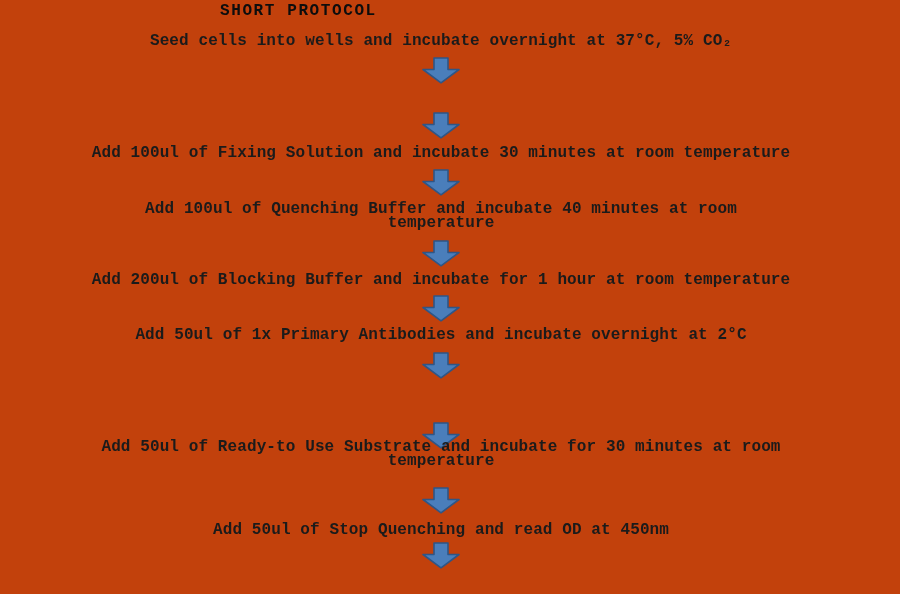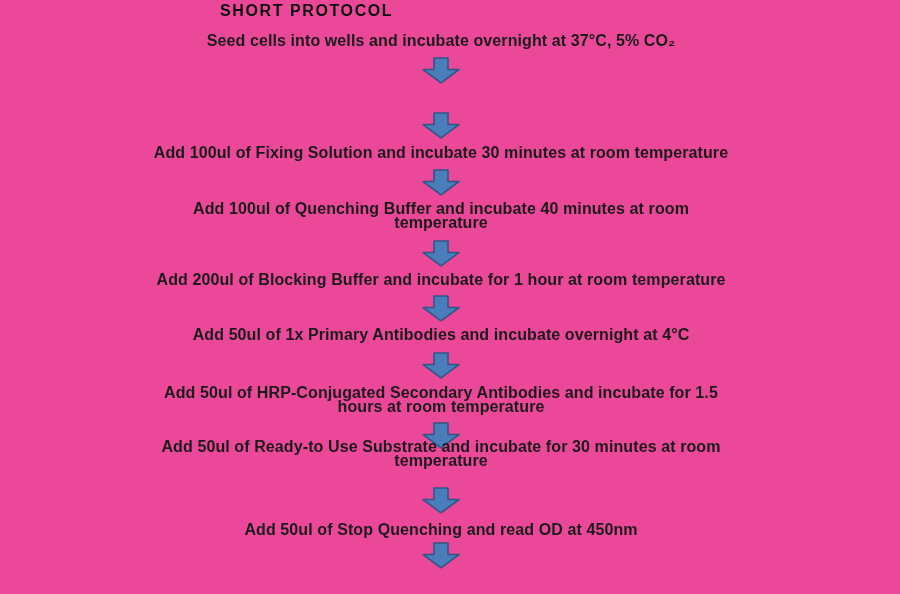--- a/index.html
+++ b/index.html
@@ -1,21 +1,21 @@
 <!DOCTYPE html>
 <html><head>
 <meta charset="utf-8">
 <style>
   html, body { margin: 0; padding: 0; background: #ffffff; }
   .canvas {
     position: relative;
     width: 900px;
     height: 594px;
-    background: #ec4899;
-    font-family: Liberation Sans, sans-serif;
+    background: #c2410c;
+    font-family: Liberation Mono, monospace;
     overflow: hidden;
   }
   .page-title {
     position: absolute;
     left: 220px;
     top: 2px;
     font-size: 16px;
     font-weight: bold;
     letter-spacing: 1.6px;
     color: #0d0d0d;
@@ -85,30 +85,28 @@
   </div>
 
   <div class="step" style="top:273px">Add 200ul of Blocking Buffer and incubate for 1 hour at room temperature</div>
 
   <div class="arrow" style="top:295px">
     <svg width="40" height="27" viewBox="0 0 40 27" xmlns="http://www.w3.org/2000/svg">
       <path d="M13 1 H27 V12.5 H38 L20 25.8 L2 12.5 H13 Z" stroke-width="1.6" stroke-linejoin="round" fill="#4a7ebb" stroke="#2e5687"></path>
     </svg>
   </div>
 
-  <div class="step" style="top:328px">Add 50ul of 1x Primary Antibodies and incubate overnight at 4°C</div>
+  <div class="step" style="top:328px">Add 50ul of 1x Primary Antibodies and incubate overnight at 2°C</div>
 
   <div class="arrow" style="top:352px">
     <svg width="40" height="27" viewBox="0 0 40 27" xmlns="http://www.w3.org/2000/svg">
       <path d="M13 1 H27 V12.5 H38 L20 25.8 L2 12.5 H13 Z" stroke-width="1.6" stroke-linejoin="round" fill="#4a7ebb" stroke="#2e5687"></path>
     </svg>
   </div>
 
-  <div class="step" style="top:386px">Add 50ul of HRP-Conjugated Secondary Antibodies and incubate for 1.5
-hours at room temperature</div>
 
   <div class="arrow" style="top:422px">
     <svg width="40" height="27" viewBox="0 0 40 27" xmlns="http://www.w3.org/2000/svg">
       <path d="M13 1 H27 V12.5 H38 L20 25.8 L2 12.5 H13 Z" stroke-width="1.6" stroke-linejoin="round" fill="#4a7ebb" stroke="#2e5687"></path>
     </svg>
   </div>
 
   <div class="step" style="top:440px">Add 50ul of Ready-to Use Substrate and incubate for 30 minutes at room
 temperature</div>
 

